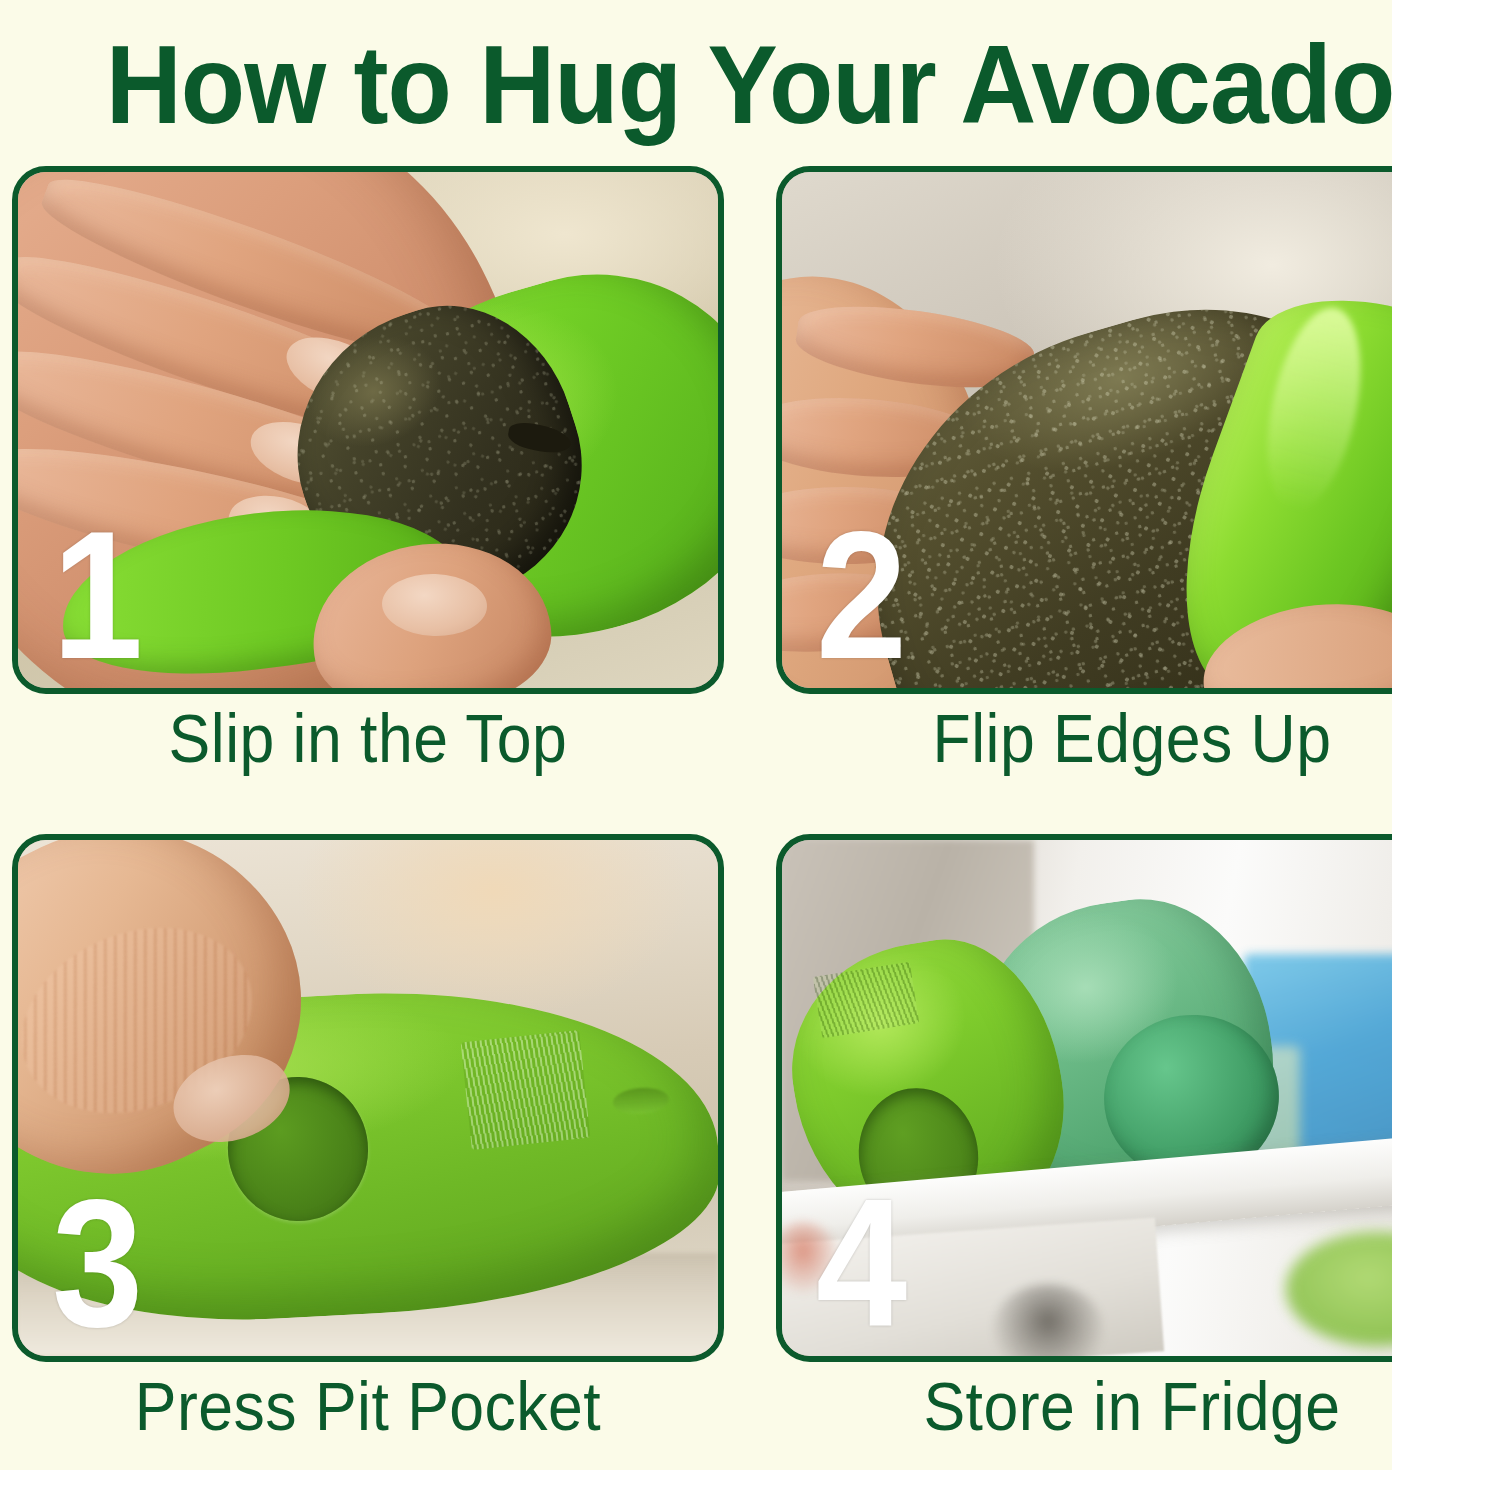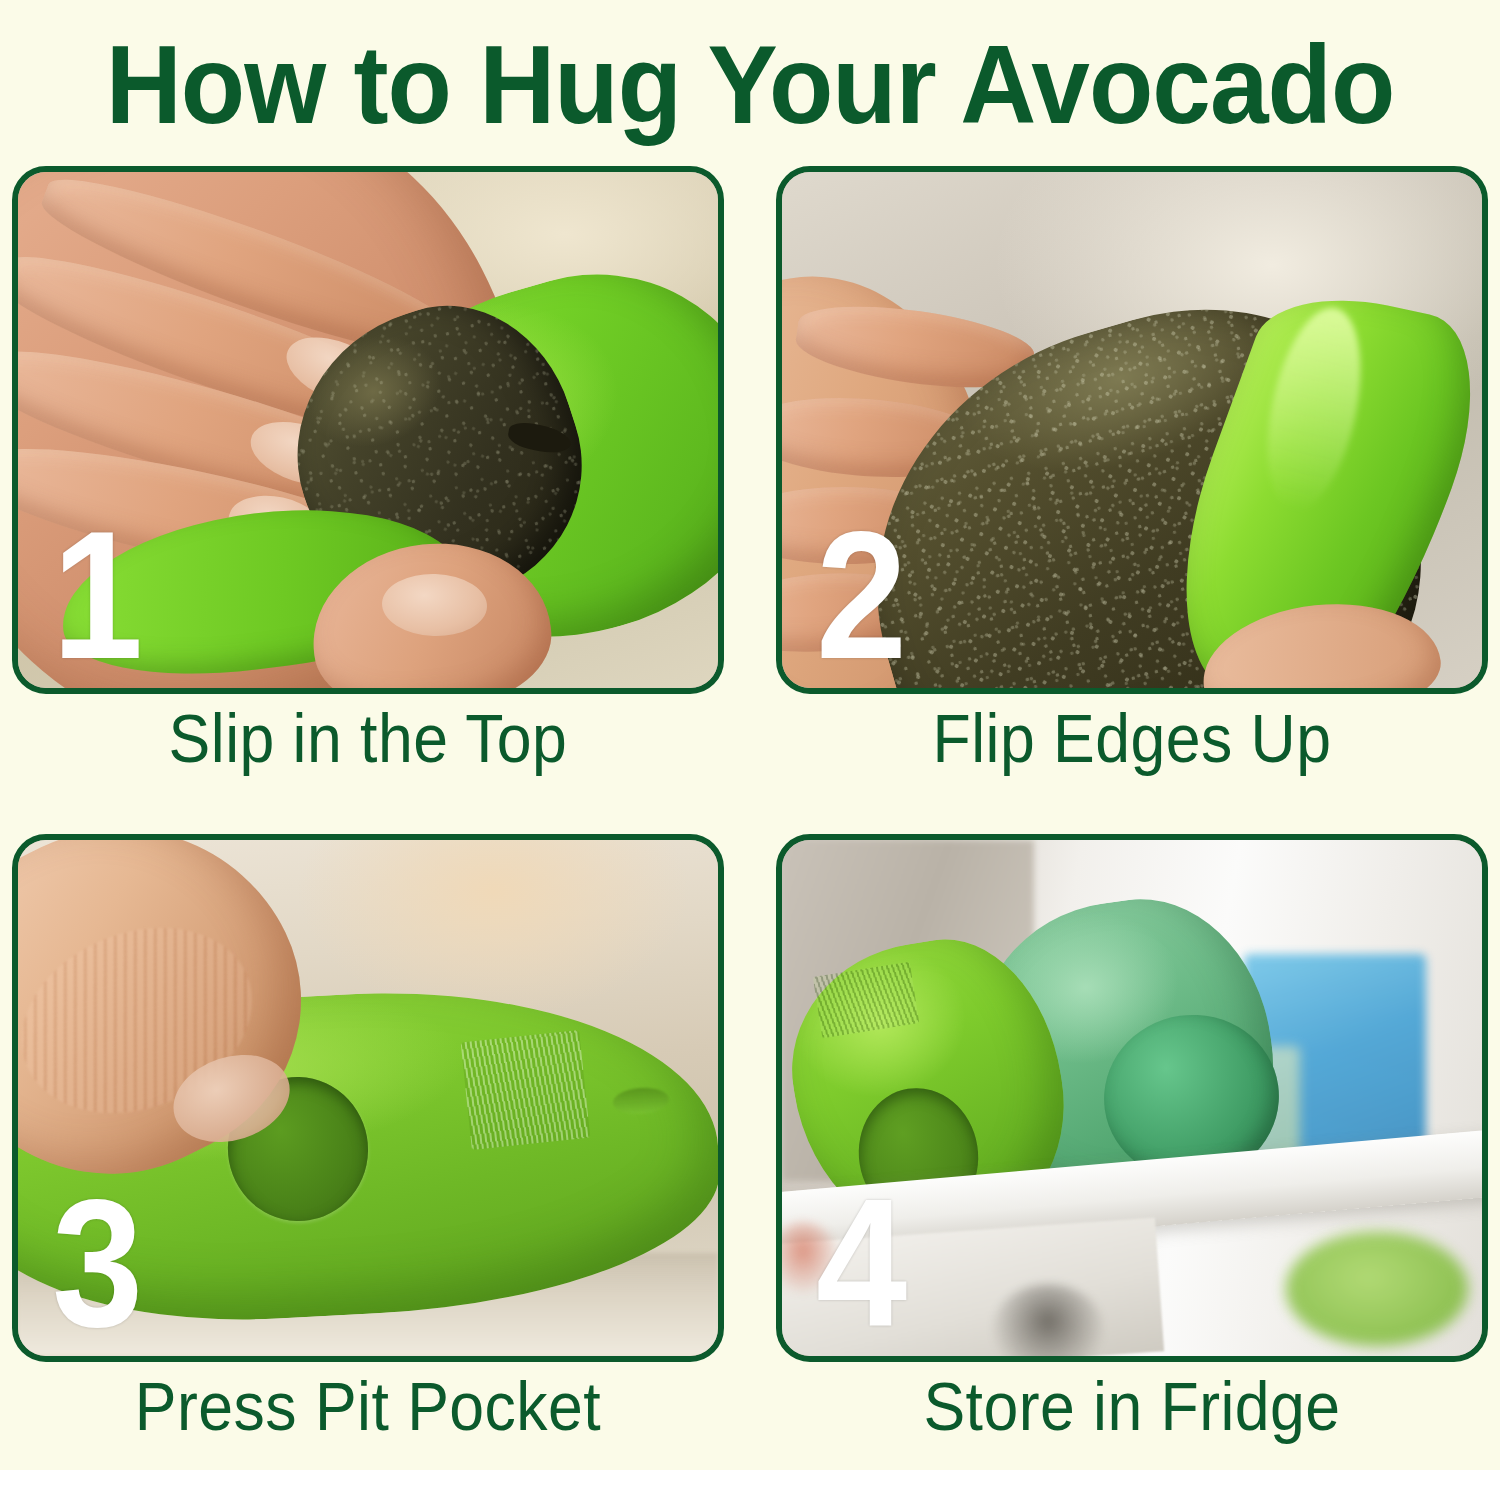--- a/index.html
+++ b/index.html
@@ -10,21 +10,21 @@
   }
   body {
     width: 1500px;
     height: 1500px;
     font-family: "Liberation Sans", "DejaVu Sans", sans-serif;
     overflow: hidden;
   }
 
   #infographic {
     position: relative;
-    width: 1500px;
+    width: 1392px;
     height: 1470px;
     background: #fbfbe8;
     box-sizing: border-box;
     overflow: hidden;
     padding-left: 40px;
   }
 
   
   .title {
     position: absolute;

